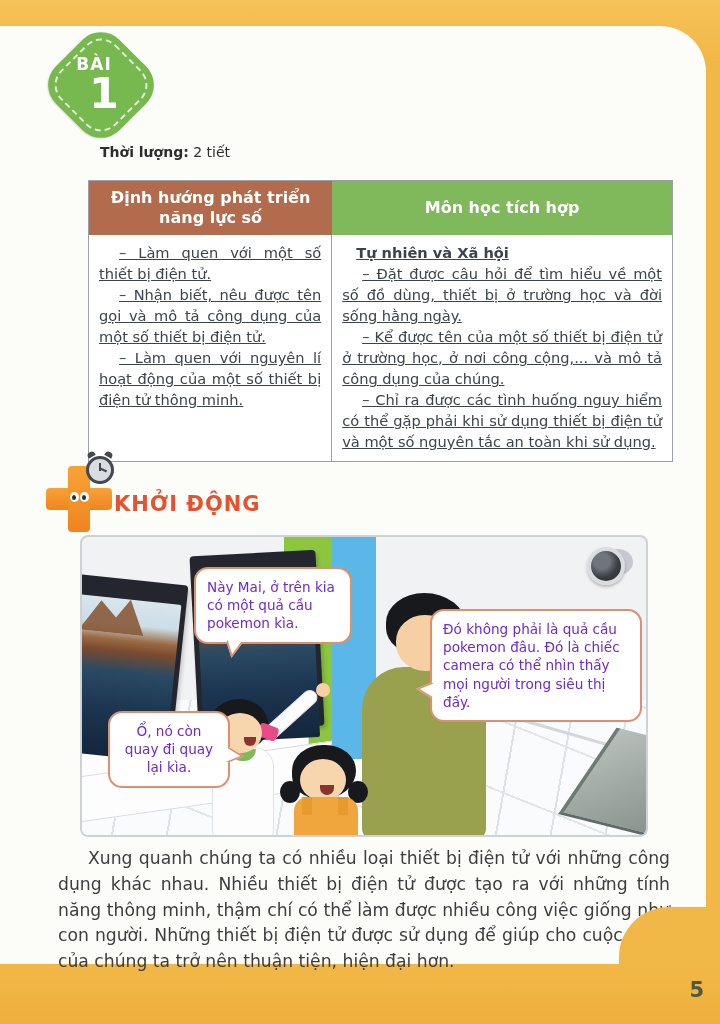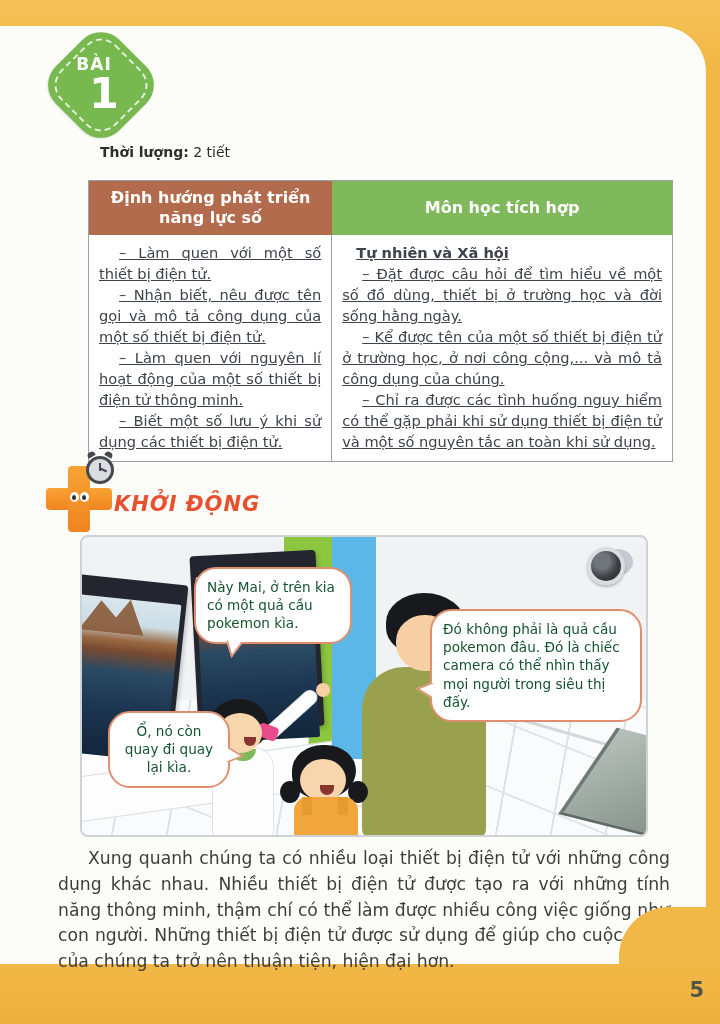--- a/index.html
+++ b/index.html
@@ -42,21 +42,21 @@
   .obj-th.left  { width:244px; background:#b26b4c; }
   .obj-th.right { width:341px; background:#7fb95c; }
   .obj-body { display:flex; }
   .obj-td { font-size:14.6px; color:#3c434a; line-height:1.44; padding:7px 10px 9px 10px; text-align:justify; }
   .obj-td.left  { width:244px; border-right:1px solid #9aa0a5; }
   .obj-td.right { width:341px; }
   .obj-td p { text-indent:20px;text-decoration:underline; }
   .obj-td p.subject { text-indent:14px; font-weight:bold; }
 
   
-  .warmup { position:absolute; left:38px; top:436px; width:400px; height:74px;font-style:italic; }
+  .warmup { position:absolute; left:38px; top:436px; width:400px; height:74px; }
   .warmup-title { position:absolute; left:76px; top:30px; font-size:21px; font-weight:bold;
                   color:#e8512e; letter-spacing:1px; }
   .plus-icon { position:absolute; left:8px; top:4px; width:66px; height:66px; }
   .plus-icon .pv { position:absolute; left:22px; top:0; width:22px; height:66px; background:linear-gradient(180deg,#f8a335,#ef8420); border-radius:4px; }
   .plus-icon .ph { position:absolute; left:0; top:22px; width:66px; height:22px; background:linear-gradient(180deg,#f8a335,#ef8420); border-radius:4px; }
   .plus-icon .eye { position:absolute; top:26px; width:9px; height:10px; background:#fff; border-radius:50%; }
   .plus-icon .eye::after { content:""; position:absolute; left:2px; top:3px; width:4px; height:5px; background:#2c2c2c; border-radius:50%; }
   .plus-icon .eye.l { left:24px; } .plus-icon .eye.r { left:34px; }
   .clock { position:absolute; left:40px; top:-10px; width:28px; height:28px; background:#d9dde1;
            border:3px solid #45494e; border-radius:50%; }
@@ -120,22 +120,22 @@
   .girl2 .hair { position:absolute; left:22px; top:0; width:64px; height:54px; background:#17191d; border-radius:50% 50% 55% 45%; }
   .girl2 .bun { position:absolute; top:36px; width:20px; height:22px; background:#17191d; border-radius:50%; }
   .girl2 .bun.l { left:10px; } .girl2 .bun.r { left:78px; }
   .girl2 .face { position:absolute; left:30px; top:14px; width:46px; height:42px; background:#f8d6ad; border-radius:50%; }
   .girl2 .mouth { position:absolute; left:50px; top:40px; width:14px; height:10px; background:#8a3430; border-radius:0 0 12px 12px; }
   .girl2 .body { position:absolute; left:24px; top:52px; width:64px; height:42px; background:#f0a63c; border-radius:14px 14px 4px 4px; }
   .girl2 .strap { position:absolute; top:52px; width:10px; height:18px; background:#e79a2e; }
   .girl2 .strap.l { left:32px; } .girl2 .strap.r { left:68px; }
 
   
-  .bubble { position:absolute; background:#fff; border:2px solid #df8f6f; border-radius:22px;
-            padding:9px 11px; font-size:13.6px; line-height:1.34; color:#14532d; z-index:5; }
+  .bubble { position:absolute; background:#fff; border:2px solid #df8f6f; border-radius:14px;
+            padding:9px 11px; font-size:13.6px; line-height:1.34; color:#6d28d9; z-index:5; }
   .bubble .tail { position:absolute; width:16px; height:16px; background:#fff; }
   .b1 { left:112px; top:30px; width:158px; }
   .b1 .tail { left:30px; bottom:-9px; transform:rotate(55deg) skew(18deg,18deg);
               border-right:2px solid #df8f6f; border-bottom:2px solid #df8f6f; }
   .b2 { left:348px; top:72px; width:212px; }
   .b2 .tail { left:-9px; bottom:22px; transform:rotate(140deg) skew(18deg,18deg);
               border-right:2px solid #df8f6f; border-bottom:2px solid #df8f6f; }
   .b3 { left:26px; top:174px; width:122px;text-align:center; }
   .b3 .tail { right:-9px; top:34px; transform:rotate(-40deg) skew(18deg,18deg);
               border-right:2px solid #df8f6f; border-bottom:2px solid #df8f6f; }
@@ -166,21 +166,20 @@
     <div class="obj-table">
       <div class="obj-head">
         <div class="obj-th left">Định hướng phát triển năng lực số</div>
         <div class="obj-th right">Môn học tích hợp</div>
       </div>
       <div class="obj-body">
         <div class="obj-td left">
           <p>– Làm quen với một số thiết bị điện tử.</p>
           <p>– Nhận biết, nêu được tên gọi và mô tả công dụng của một số thiết bị điện tử.</p>
           <p>– Làm quen với nguyên lí hoạt động của một số thiết bị điện tử thông minh.</p>
-          <p>– Biết một số lưu ý khi sử dụng các thiết bị điện tử.</p>
         </div>
         <div class="obj-td right">
           <p class="subject">Tự nhiên và Xã hội</p>
           <p>– Đặt được câu hỏi để tìm hiểu về một số đồ dùng, thiết bị ở trường học và đời sống hằng ngày.</p>
           <p>– Kể được tên của một số thiết bị điện tử ở trường học, ở nơi công cộng,... và mô tả công dụng của chúng.</p>
           <p>– Chỉ ra được các tình huống nguy hiểm có thể gặp phải khi sử dụng thiết bị điện tử và một số nguyên tắc an toàn khi sử dụng.</p>
         </div>
       </div>
     </div>
 

